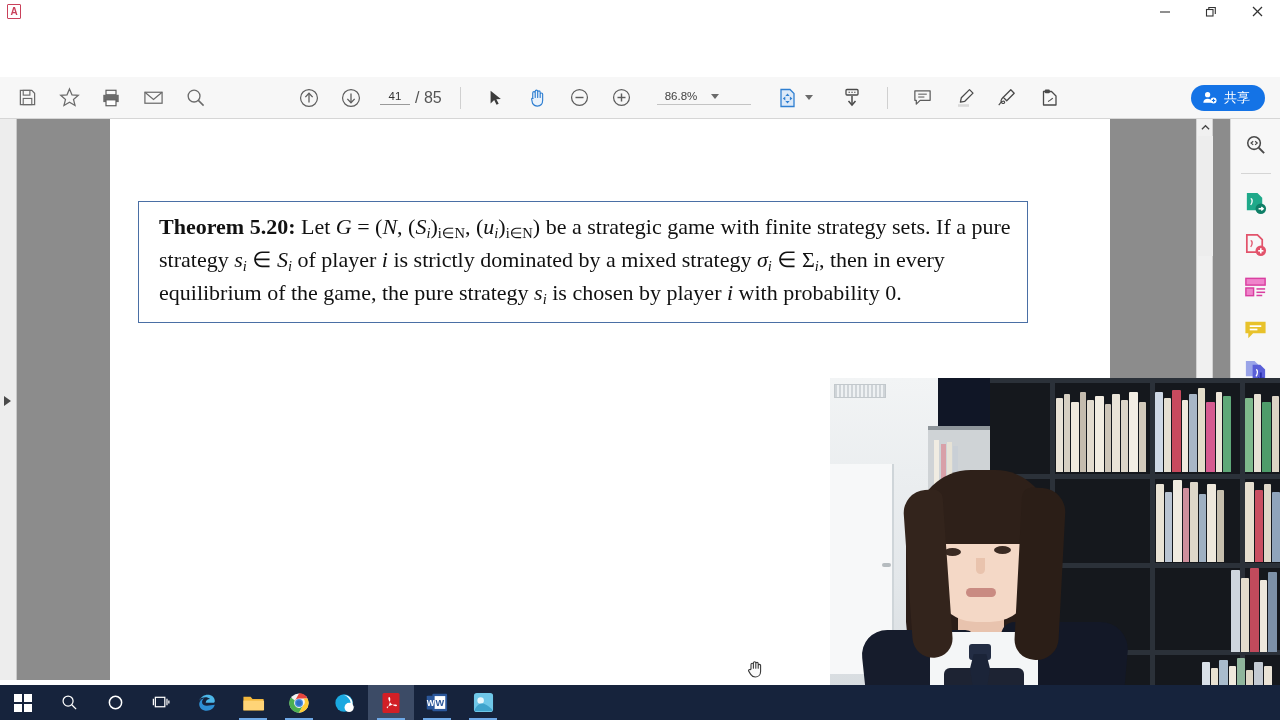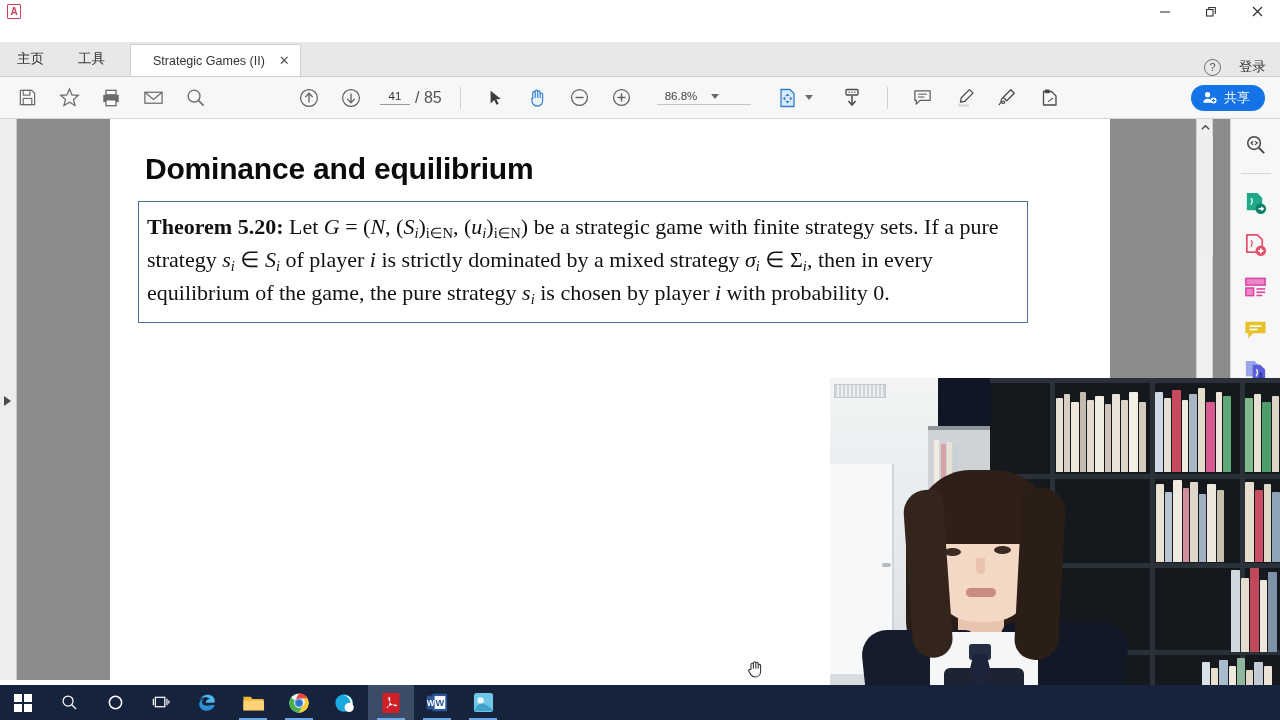--- a/index.html
+++ b/index.html
@@ -101,21 +101,21 @@
     position:absolute; left:110px; top:0; width:1000px; height:561px;
     background:#ffffff;
   }
   .pagetitle {
     position:absolute; left:35px; top:33px;
     font-family:"Liberation Sans", sans-serif; font-weight:bold;
     font-size:30px; color:#0b0b0b; letter-spacing:-0.2px;
   }
   .thmbox {
     position:absolute; left:28px; top:82px; width:890px;
-    border:1.5px solid #4a6fa5; background:#ffffff; padding:9px 12px 12px 8px;
+    border:1.5px solid #4a6fa5; background:#ffffff; padding:9px 12px 12px 20px;
   }
   .thmtext {
     font-family:"Liberation Serif", serif; font-size:22px; color:#111;
     line-height:1.44; text-align:left;
   }
   .thmtext i { font-style:italic; }
   .thmtext b { font-weight:bold; }
   .sub { font-size:0.66em; vertical-align:-0.28em; font-style:italic; }
   .subn { font-size:0.66em; vertical-align:-0.28em; }
 
@@ -204,32 +204,20 @@
       <div class="wb">
         <svg width="13" height="13" viewBox="0 0 13 13">
             <line x1="2" y1="2" x2="11" y2="11" stroke="#333" stroke-width="1.2"></line>
             <line x1="11" y1="2" x2="2" y2="11" stroke="#333" stroke-width="1.2"></line>
           </svg>
       </div>
     </div>
   </div>
 
 
-  <div class="tabstrip">
-    <div class="navtab">主页</div>
-    <div class="navtab">工具</div>
-    <div class="doctab">
-      <span>Strategic Games (II)</span>
-      <span class="tabclose">✕</span>
-    </div>
-    <div class="tab-right">
-      <div class="help-ico">?</div>
-      <div class="signin">登录</div>
-    </div>
-  </div>
 
   <div class="toolbar">
     <div class="tb" style="margin-left:6px">
       <svg width="19" height="19" viewBox="0 0 20 20">
           <path d="M2.5 2.5h12l3 3v12h-15z" fill="none" stroke="#6b6b6b" stroke-width="1.3"></path>
           <rect x="5.5" y="2.5" width="7" height="5" fill="none" stroke="#6b6b6b" stroke-width="1.2"></rect>
           <rect x="5.5" y="11" width="9" height="6.5" fill="none" stroke="#6b6b6b" stroke-width="1.2"></rect>
         </svg>
     </div>
     <div class="tb">
@@ -371,21 +359,20 @@
     </div>
   </div>
 
   <div class="viewer">
 
     <div class="leftrail">
       <div class="rail-arrow"></div>
     </div>
 
     <div class="page">
-      <div class="pagetitle">Dominance and equilibrium</div>
 
       <div class="thmbox">
         <div class="thmtext">
           <b>Theorem 5.20:</b><span> Let </span><i>G</i><span> = (</span><i>N</i><span>, (</span><i>S</i><span class="sub">i</span><span>)</span><span class="subn">i∈N</span><span>, (</span><i>u</i><span class="sub">i</span><span>)</span><span class="subn">i∈N</span><span>) be a strategic game with finite strategy sets. If a pure strategy </span><i>s</i><span class="sub">i</span><span> ∈ </span><i>S</i><span class="sub">i</span><span> of player </span><i>i</i><span> is strictly dominated by a mixed strategy </span><i>σ</i><span class="sub">i</span><span> ∈ </span><span>Σ</span><span class="sub">i</span><span>, then in every equilibrium of the game, the pure strategy </span><i>s</i><span class="sub">i</span><span> is chosen by player </span><i>i</i><span> with probability 0.</span>
         </div>
       </div>
     </div>
 
     <div class="vscroll">
       <div class="vs-up">

